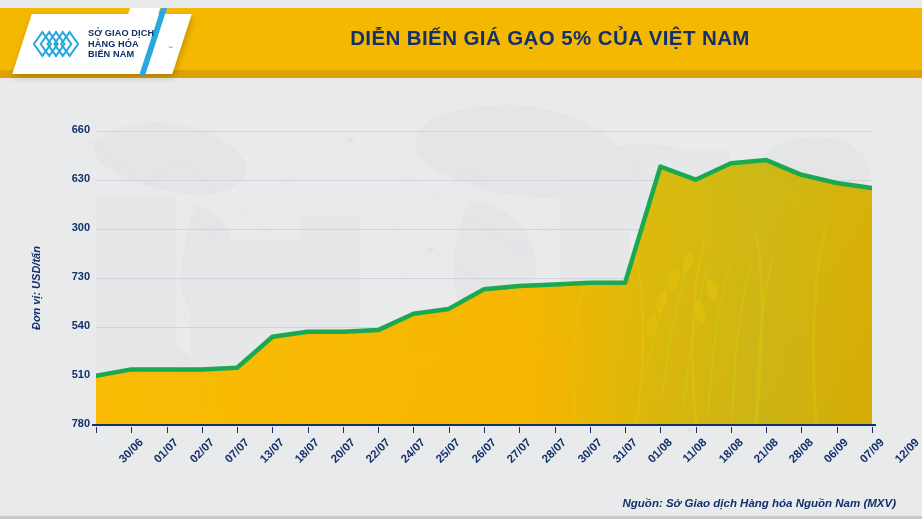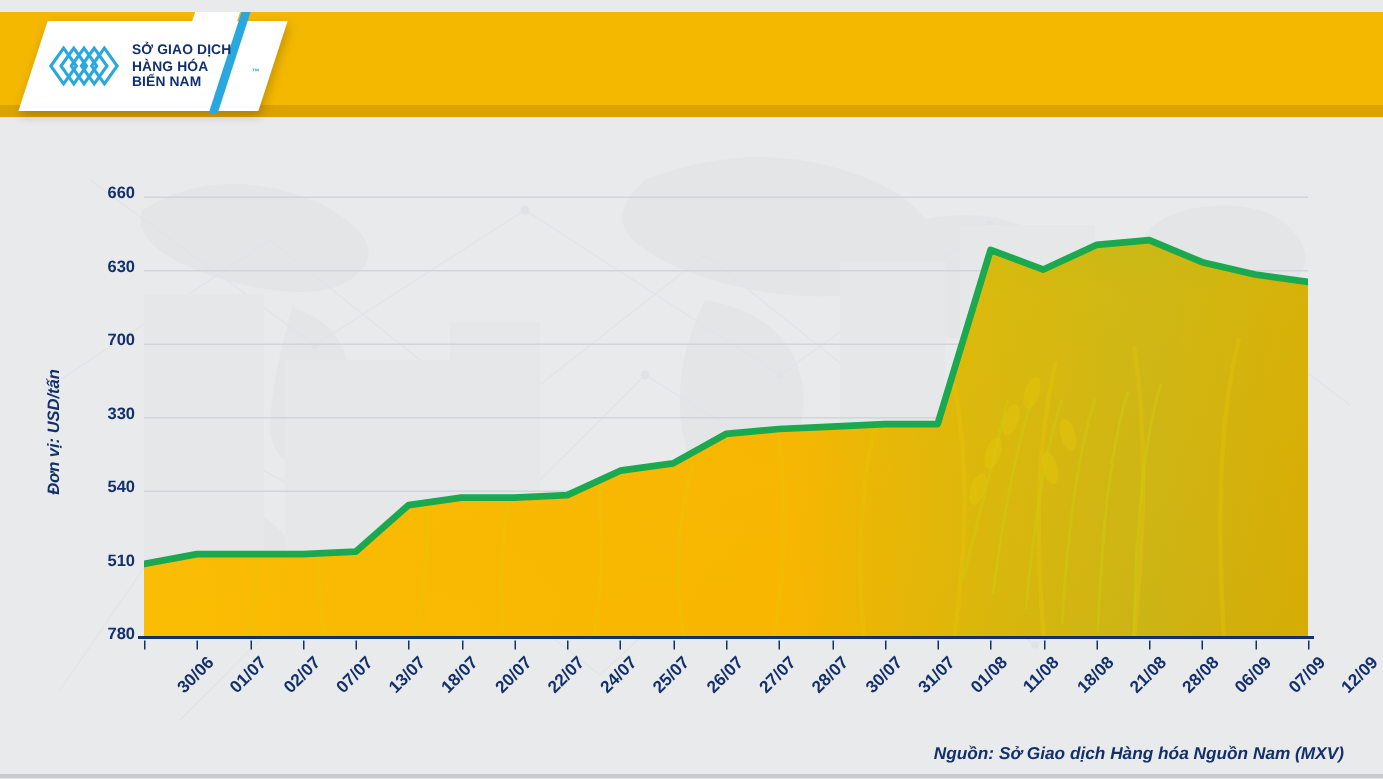--- a/index.html
+++ b/index.html
@@ -185,39 +185,40 @@
       <circle cx="30" cy="20" r="1.8" fill="#29a8e0"></circle>
     </svg>
     <div style="position:relative;">
       <span class="logo-tm">™</span>
       <div class="logo-text">SỞ GIAO DỊCH</div>
       <div class="logo-text">HÀNG HÓA</div>
       <div class="logo-text">BIẾN NAM</div>
     </div>
   </div>
 
+  <div id="chart-title">DIỄN BIẾN GIÁ GẠO 5% CỦA VIỆT NAM</div>
 </div>
 
 <div id="chart-wrap">
   <div id="yaxis-title">Đơn vị: USD/tấn</div>
   <div id="grid-layer">
       <div class="gridline" style="top: 339px;"></div>
       <div class="gridline" style="top: 289.938px;"></div>
       <div class="gridline" style="top: 240.875px;"></div>
       <div class="gridline" style="top: 191.812px;"></div>
       <div class="gridline" style="top: 142.75px;"></div>
       <div class="gridline" style="top: 93.6875px;"></div>
       <div class="gridline" style="top: 44.625px;"></div>
     </div>
   <div id="ytick-layer">
       <div class="ytick" style="top: 331px;">780</div>
       <div class="ytick" style="top: 281.938px;">510</div>
       <div class="ytick" style="top: 232.875px;">540</div>
-      <div class="ytick" style="top: 183.812px;">330</div>
-      <div class="ytick" style="top: 134.75px;">700</div>
+      <div class="ytick" style="top: 183.812px;">730</div>
+      <div class="ytick" style="top: 134.75px;">300</div>
       <div class="ytick" style="top: 85.6875px;">630</div>
       <div class="ytick" style="top: 36.625px;">660</div>
     </div>
   <div id="plot">
       <svg width="776" height="400">
         <defs>
           <linearGradient id="riceGrad" x1="0" y1="0" x2="1" y2="0">
             <stop offset="0%" stop-color="#fbbc04"></stop>
             <stop offset="55%" stop-color="#f9b500"></stop>
             <stop offset="72%" stop-color="#d8b60c"></stop>

